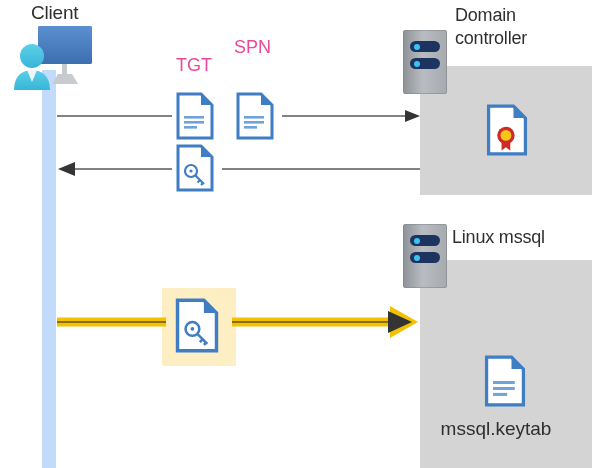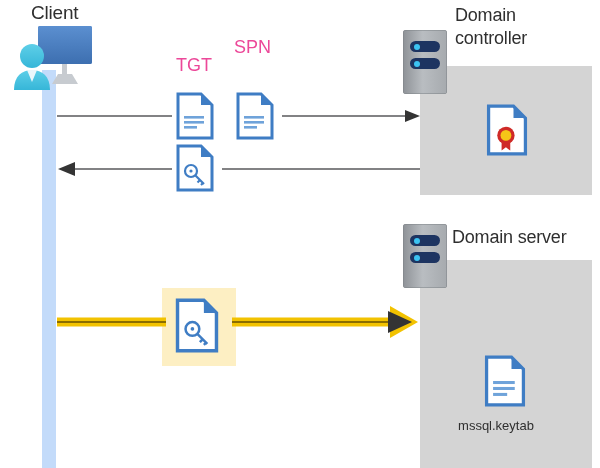--- a/index.html
+++ b/index.html
@@ -63,21 +63,21 @@
   .doc-lg{width:44px;height:55px;}
 
   
   .flow-label{color:#ec4899;font-size:18px;}
   #lbl-tgt{left:176px;top:55px;}
   #lbl-spn{left:234px;top:37px;}
 
   
   #keytab-label{
     left:420px;top:418px;width:152px;text-align:center;
-    color:#2f2f2f;font-size:13px;
+    color:#2f2f2f;font-size:19px;
   }
 
   
   #highlight{
     left:162px;top:288px;width:74px;height:78px;
     background:#fdefc3;
   }
 
   
   #wires{position:absolute;left:0;top:0;width:600px;height:468px;pointer-events:none;}
@@ -163,21 +163,21 @@
       </div>
   </div>
 
   <div class="abs title" id="client-title">Client</div>
 
   <div class="abs title" id="dc-title">
     <div>Domain</div>
     <div>controller</div>
   </div>
 
-  <div class="abs title" id="linux-title">Domain server</div>
+  <div class="abs title" id="linux-title">Linux mssql</div>
 
   <div class="abs flow-label" id="lbl-tgt">TGT</div>
   <div class="abs flow-label" id="lbl-spn">SPN</div>
 
   <div class="abs" style="left:176px;top:92px;">
     <svg class="doc" viewBox="0 0 38 48">
       <path d="M2 2 H25 L36 13 V46 H2 Z" fill="#ffffff" stroke="#3f7dc4" stroke-width="3"></path>
       <path d="M25 2 L36 13 H25 Z" fill="#3f7dc4"></path>
       <rect x="8" y="24" width="20" height="2.6" fill="#6fa3da"></rect>
       <rect x="8" y="29" width="20" height="2.6" fill="#6fa3da"></rect>

